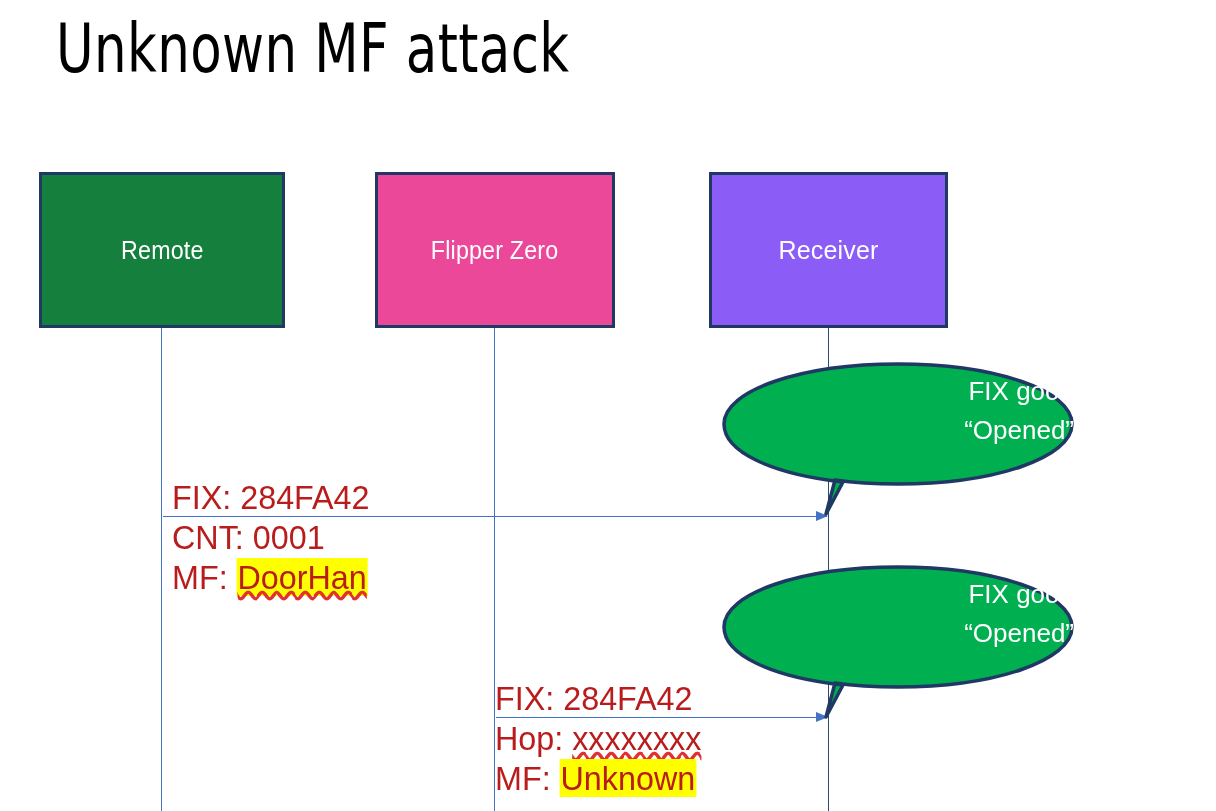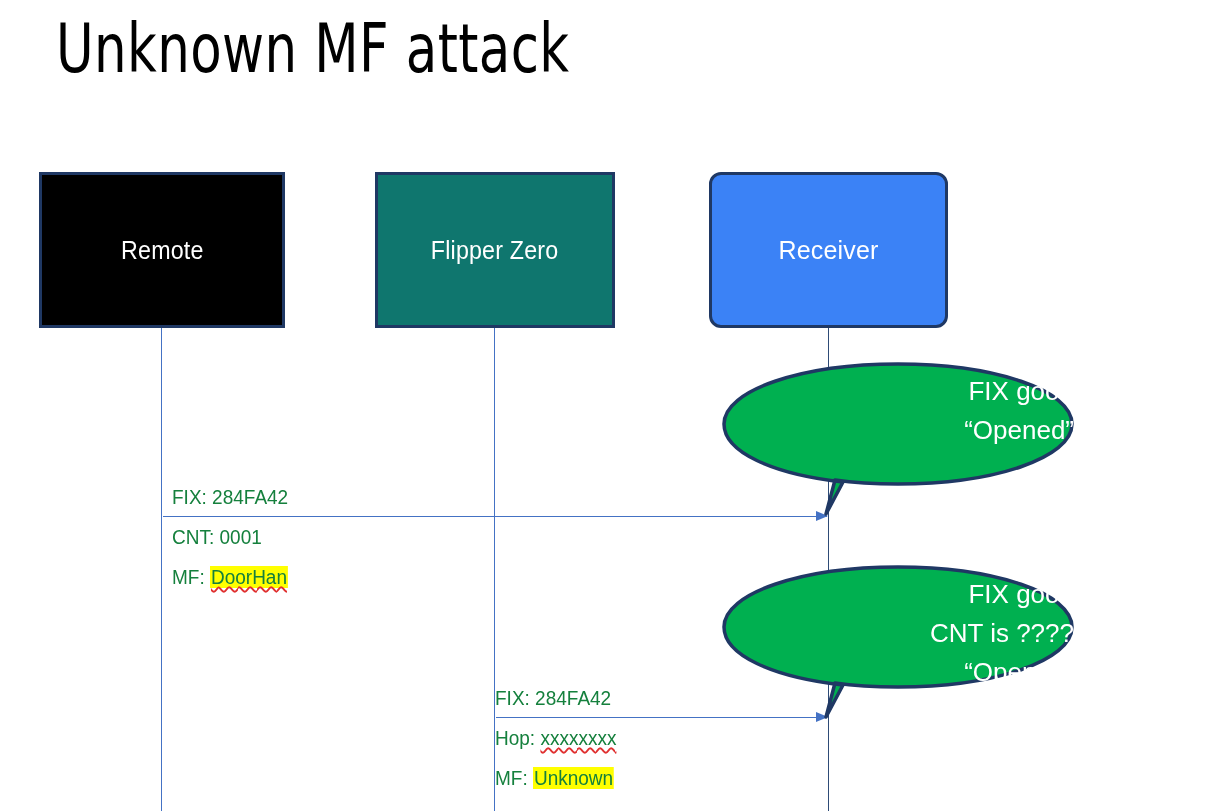--- a/index.html
+++ b/index.html
@@ -44,30 +44,29 @@
     font-size: 25px;
     font-weight: 400;
     letter-spacing: 0.2px;
   }
   .actor-box .actor-label {
     transform: scaleX(0.93);
     white-space: nowrap;
   }
   #actor-remote {
     left: 39px;  top: 172px;  width: 246px;  height: 156px;
-    background: #000000;
+    background: #15803d;
   }
   #actor-flipper {
     left: 375px; top: 172px;  width: 240px;  height: 156px;
-    background: #0f766e;
+    background: #ec4899;
   }
   #actor-receiver {
     left: 709px; top: 172px;  width: 239px;  height: 156px;
-    background: #3b82f6;
-    border-radius: 12px;
+    background: #8b5cf6;
   }
   #actor-receiver .actor-label { transform: none; }
 
   
   .lifeline {
     position: absolute;
     width: 1px;
     background: #4472C4;
   }
   #lifeline-remote   { left: 161px; top: 328px; height: 483px; }
@@ -89,23 +88,23 @@
     border-top: 5.5px solid transparent;
     border-bottom: 5.5px solid transparent;
     border-left: 12px solid #4472C4;
   }
   #arrow-remote-to-receiver  { left: 163px; top: 516px; width: 664px; }
   #arrow-flipper-to-receiver { left: 496px; top: 717px; width: 331px; }
 
   
   .msg-text {
     position: absolute;
-    font-size: 20px;
+    font-size: 34px;
     line-height: 40px;
-    color: #15803d;
+    color: #b91c1c;
     white-space: nowrap;
   }
   .msg-text .ln { display: block; transform: scaleX(0.95); transform-origin: left center; }
   #msg1-text { left: 172px; top: 477px; }
   #msg2-text { left: 495px; top: 678px; }
 
   .hl {
     background: #FFFF00;
     padding: 0 1px;
   }
@@ -195,16 +194,15 @@
              C 272 2 350 28 350 62
              C 350 96 272 122 176 122
              C 140 122 113 118 113 118
              L 104 152
              L 121 120
              C 50 112 2 90 2 62
              C 2 28 80 2 176 2 Z" fill="#00B050" stroke="#1F3864" stroke-width="3.5" stroke-linejoin="round"></path>
   </svg>
   <div class="callout-text">
     <span class="ln">FIX good</span>
-    <span class="ln">CNT is ????</span>
     <span class="ln">“Opened”</span>
   </div>
 </div>
 
 </body></html>

